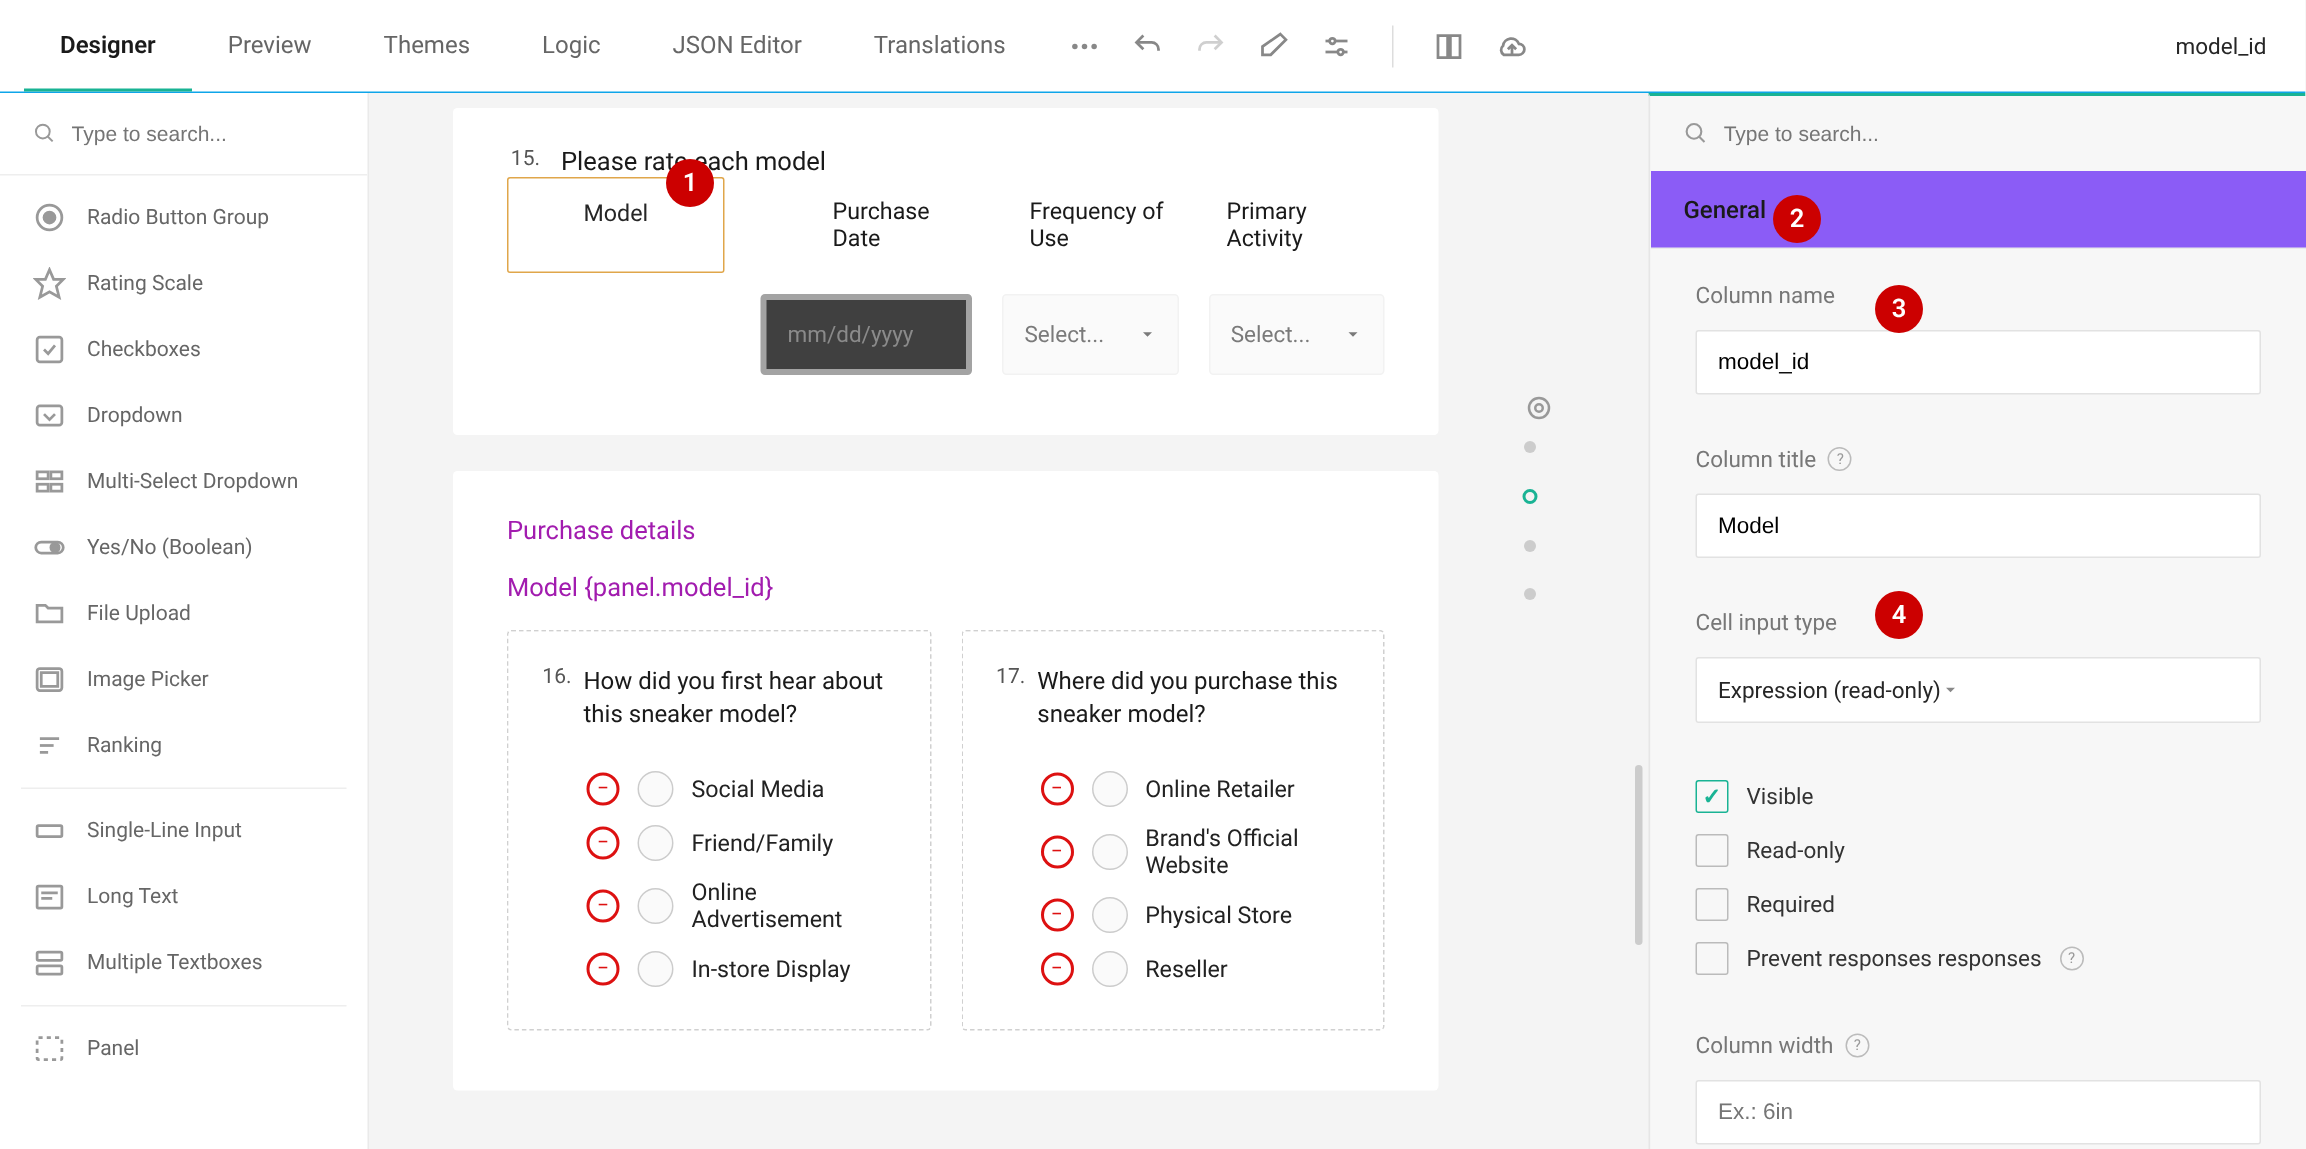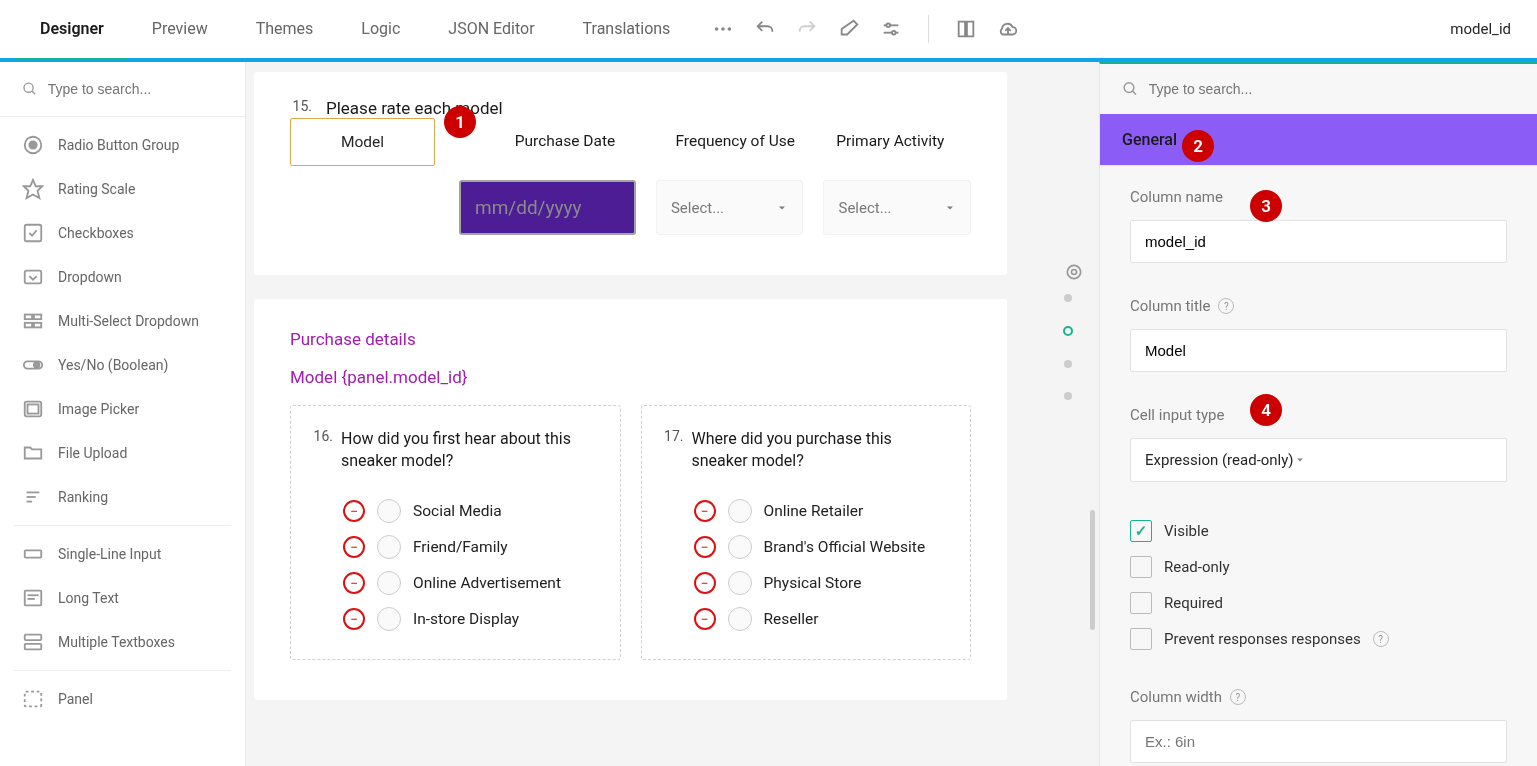--- a/index.html
+++ b/index.html
@@ -1,30 +1,30 @@
 <!DOCTYPE html>
 <html><head>
 <meta charset="utf-8">
 <style>
 * { box-sizing: border-box; margin: 0; padding: 0; }
 body { font-family: -apple-system, BlinkMacSystemFont, "Segoe UI", Roboto, sans-serif; color: #262626; background: #f4f4f4; overflow: hidden; }
 .app { display: flex; flex-direction: column; width: 1537px; height: 766px; }
 
 
-.topbar { display: flex; align-items: center; background: #fff; border-bottom: 4px solid #0ea5e9; height: 62px; padding: 0 16px; }
+.topbar { display: flex; align-items: center; background: #fff; border-bottom: 1px solid #0ea5e9; height: 62px; padding: 0 16px; }
 .tabs { display: flex; gap: 0; }
 .tab { padding: 20px 24px; font-size: 16px; color: #666; cursor: pointer; border-bottom: 2px solid transparent; }
 .tab.active { color: #1a1a1a; font-weight: 600; border-bottom: 2px solid #19b394; }
 .top-icons { display: flex; align-items: center; gap: 20px; margin-left: 18px; }
 .tool-ic { width: 22px; height: 22px; display: flex; align-items: center; justify-content: center; color: #888; }
 .divider-v { width: 1px; height: 28px; background: #ddd; margin: 0 6px; }
 .top-right { margin-left: auto; font-size: 15px; color: #262626; padding-right: 10px; }
 
 
-.bodyarea { display: flex; flex: 1; min-height: 0; }
+.bodyarea { display: flex; flex: 1; min-height: 0; gap: 48px; }
 
 
 .toolbox { width: 246px; background: #fff; border-right: 1px solid #eaeaea; display: flex; flex-direction: column; padding-top: 8px; overflow-y: auto; }
 .tb-search { display: flex; align-items: center; gap: 10px; padding: 10px 20px 18px 22px; color: #999; border-bottom: 1px solid #eee; margin-bottom: 6px; }
 .tb-search input { border: none; font-size: 14px; color: #444; outline: none; width: 100%; }
 .tb-item { display: flex; align-items: center; gap: 14px; padding: 11px 20px 11px 22px; color: #666; font-size: 14px; cursor: pointer; }
 .tb-item svg { color: #999; flex-shrink: 0; }
 .tb-sep { height: 1px; background: #eee; margin: 6px 14px; }
 
 
@@ -43,21 +43,21 @@
 .matrix-head { display: flex; gap: 20px; padding-left: 0; }
 .mh-model { border: 1px solid #e0a64a; background: #fff; padding: 14px 50px; font-size: 15.5px; border-radius: 2px; }
 .mh-col { padding: 14px 6px; font-size: 15.5px; color: #1a1a1a; }
 .badge { width: 32px; height: 32px; border-radius: 50%; background: #c00; color: #fff; display: inline-flex; align-items: center; justify-content: center; font-size: 17px; font-weight: 600; flex-shrink: 0; }
 .badge.abs1 { position: absolute; left: 444px; top: 106px; }
 .badge.abs2 { position: absolute; left: 1182px; top: 130px; }
 .badge.abs3 { position: absolute; left: 1250px; top: 190px; }
 .badge.abs4 { position: absolute; left: 1250px; top: 394px; }
 
 .matrix-row2 { display: flex; gap: 20px; padding-left: 169px; margin-top: 14px; }
-.dateinp { width: 180px; padding: 14px 14px; font-size: 19px; color: #8a8a8a; border: 2px solid #a3a3a3; background: #4c1d95; border-radius: 3px; }
+.dateinp { width: 180px; padding: 14px 14px; font-size: 15px; color: #8a8a8a; border: 4px solid #a3a3a3; background: #404040; border-radius: 3px; }
 .selinp { width: 150px; padding: 14px 14px; font-size: 15px; color: #7a7a7a; border: 1px solid #f2f2f2; background: #fafafa; border-radius: 3px; display: flex; justify-content: space-between; align-items: center; }
 
 .card2-title { font-size: 17px; color: #a21caf; margin-bottom: 18px; }
 .panel-row { display: flex; gap: 20px; margin-top: 18px; }
 .subcard { border: 1px dashed #d0d0d0; padding: 22px 20px; flex: 1; border-radius: 3px; }
 .sc-q { display: flex; gap: 8px; margin-bottom: 20px; }
 .sc-qnum { font-size: 14px; color: #555; min-width: 22px; text-align: right; }
 .sc-qt { font-size: 16px; color: #1a1a1a; line-height: 1.4; }
 .opt { display: flex; align-items: center; gap: 12px; padding: 6px 0 6px 32px; }
 .opt .rm { width: 22px; height: 22px; border: 2px solid #d11; border-radius: 50%; display: flex; align-items: center; justify-content: center; color: #d11; font-size: 14px; flex-shrink: 0; }
@@ -191,30 +191,30 @@
         </div>
       <div class="tb-item">
           <svg width="22" height="22" viewBox="0 0 24 24" fill="none" stroke="currentColor" stroke-width="2">
             <rect x="2" y="8" width="20" height="8" rx="4"></rect>
             <circle cx="16" cy="12" r="3" fill="currentColor"></circle>
           </svg>
           <span>Yes/No (Boolean)</span>
         </div>
       <div class="tb-item">
           <svg width="22" height="22" viewBox="0 0 24 24" fill="none" stroke="currentColor" stroke-width="2">
+            <path d="M3 6h6l2 2h10v10H3z"></path>
+          </svg>
+          <span>File Upload</span>
+        </div>
+      <div class="tb-item">
+          <svg width="22" height="22" viewBox="0 0 24 24" fill="none" stroke="currentColor" stroke-width="2">
             <rect x="3" y="4" width="18" height="16" rx="2"></rect>
             <rect x="6" y="7" width="12" height="10"></rect>
           </svg>
           <span>Image Picker</span>
-        </div>
-      <div class="tb-item">
-          <svg width="22" height="22" viewBox="0 0 24 24" fill="none" stroke="currentColor" stroke-width="2">
-            <path d="M3 6h6l2 2h10v10H3z"></path>
-          </svg>
-          <span>File Upload</span>
         </div>
       <div class="tb-item">
           <svg width="22" height="22" viewBox="0 0 24 24" fill="none" stroke="currentColor" stroke-width="2">
             <line x1="5" y1="7" x2="19" y2="7"></line>
             <line x1="5" y1="12" x2="15" y2="12"></line>
             <line x1="5" y1="17" x2="11" y2="17"></line>
           </svg>
           <span>Ranking</span>
         </div>
       <div class="tb-sep"></div>

